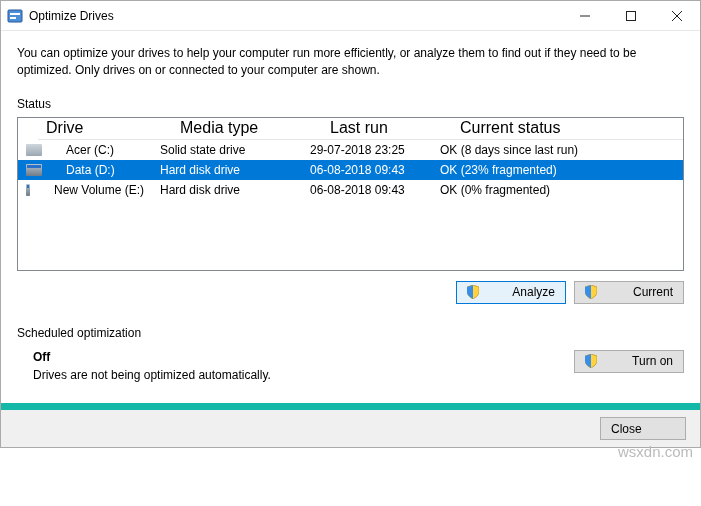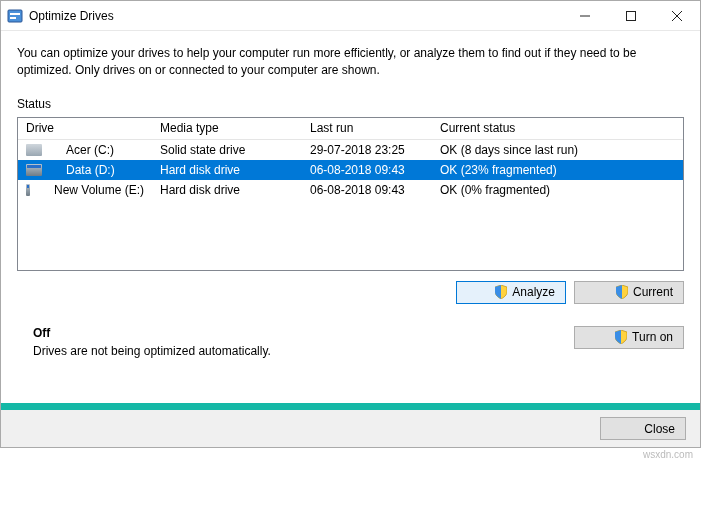--- a/index.html
+++ b/index.html
@@ -53,21 +53,22 @@
   background: #fff;
   margin-bottom: 10px;
   overflow: hidden;
 }
 .list-header {
   display: flex;
   height: 22px;
   align-items: center;
   border-bottom: 1px solid #e5e5e5;
   background: #fff;
-  font-size: 12px;
+  font-size: 16px;
+  margin-left: 20px;
 }
 .list-header > div { padding: 0 8px; color: #000; }
 .col-drive { width: 134px; }
 .col-media { width: 150px; }
 .col-last  { width: 130px; }
 .col-status{ flex: 1; }
 .rows { }
 .row {
   display: flex;
   height: 20px;
@@ -90,21 +91,21 @@
 }
 .btn {
   min-width: 110px;
   height: 23px;
   background: #e1e1e1;
   border: 1px solid #adadad;
   font-family: inherit;
   font-size: 12px;
   display: inline-flex;
   align-items: center;
-  justify-content: flex-end;
+  justify-content: space-between;
   gap: 5px;
   padding: 0 10px;
 }
 .btn.default {
   background: #e5f1fb;
   border: 1px solid #0078d7;
 }
 .shield {
   width: 12px; height: 14px;
 }
@@ -122,21 +123,21 @@
   height: 44px;
   display: flex;
   align-items: center;
   justify-content: flex-end;
   padding-right: 14px;
 }
 .watermark {
   position: absolute;
   right: 8px;
   bottom: 46px;
-  font-size: 10px;
+  font-size: 15px;
   color: #bbb;
   font-family: Arial, sans-serif;
 }
 </style>
 </head>
 <body>
 
 <div class="window">
 
   <div class="titlebar">
@@ -220,20 +221,21 @@
       <button class="btn">
         <svg class="shield" viewBox="0 0 12 14">
           <path d="M6 0 L12 2 V7 C12 11 6 14 6 14 C6 14 0 11 0 7 V2 Z" fill="#ffd23e" stroke="#b38600" stroke-width="0.6"></path>
           <path d="M6 0 L6 14 C6 14 0 11 0 7 V2 Z" fill="#3a8ee6"></path>
         </svg>
         <span>Current</span>
       </button>
     </div>
 
     <div class="sched-section">
+      <div class="sched-title">Scheduled optimization</div>
       <div class="sched-row">
         <div class="sched-text">
           <div class="sched-off">Off</div>
           <div>Drives are not being optimized automatically.</div>
         </div>
         <button class="btn">
           <svg class="shield" viewBox="0 0 12 14">
             <path d="M6 0 L12 2 V7 C12 11 6 14 6 14 C6 14 0 11 0 7 V2 Z" fill="#ffd23e" stroke="#b38600" stroke-width="0.6"></path>
             <path d="M6 0 L6 14 C6 14 0 11 0 7 V2 Z" fill="#3a8ee6"></path>
           </svg>

